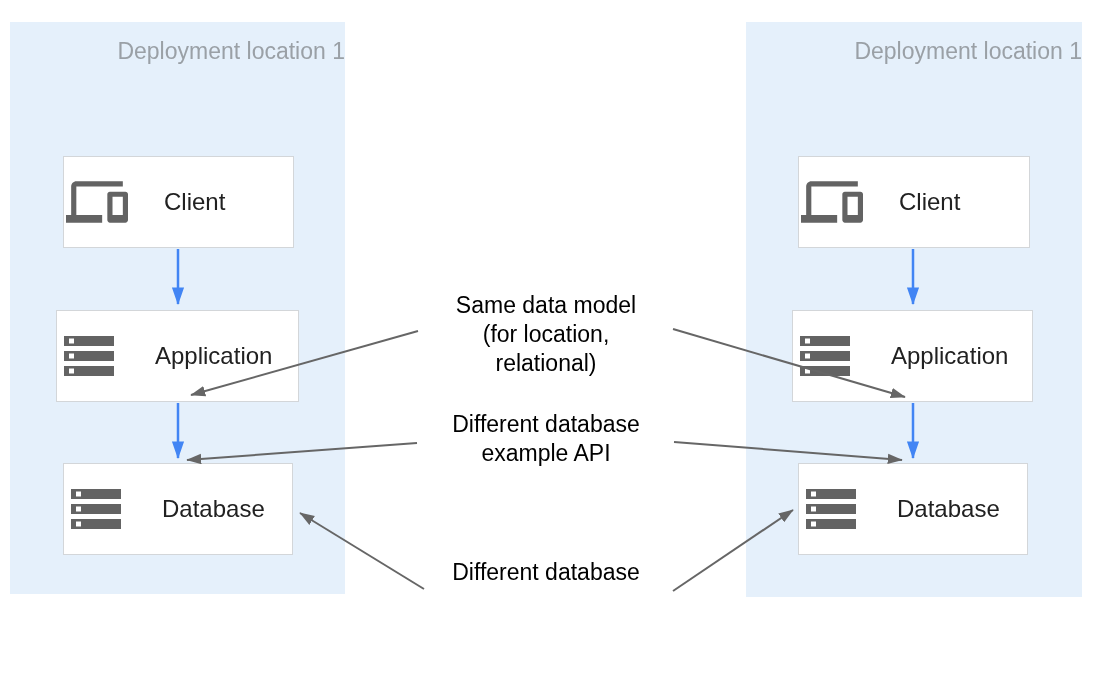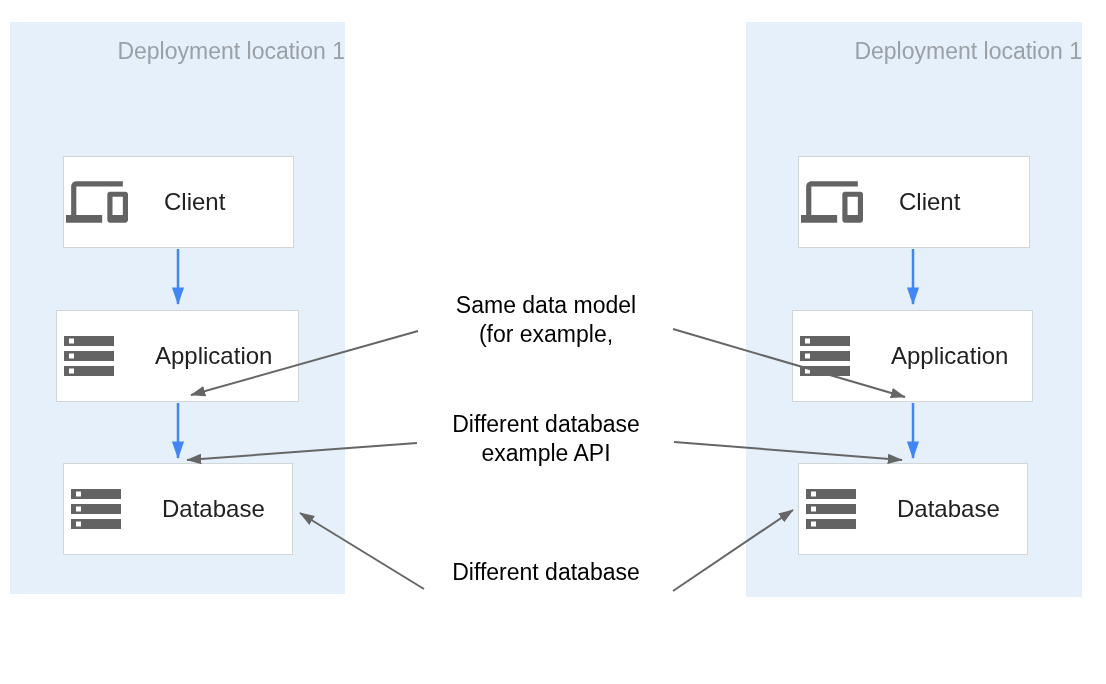--- a/index.html
+++ b/index.html
@@ -133,21 +133,22 @@
         <svg width="60" height="60" viewBox="0 0 24 24" aria-hidden="true">
             <path d="M2 20h20v-4H2v4zm2-3h2v2H4v-2zM2 4v4h20V4H2zm4 3H4V5h2v2zm-4 7h20v-4H2v4zm2-3h2v2H4v-2z"></path>
           </svg>
       </span>
       <span class="node-label">Database</span>
     </div>
   </section>
 
   <div class="annotation" style="left:396px;top:283px;margin-top:8px;">
     <div class="ann-line">Same data model</div>
-    <div class="ann-line">(for example,</div>
+    <div class="ann-line">(for location,</div>
+    <div class="ann-line">relational)</div>
   </div>
 
   <div class="annotation" style="left:396px;top:410px;">
     <div class="ann-line">Different database</div>
     <div class="ann-line">example API</div>
   </div>
 
   <div class="annotation" style="left:396px;top:558px;">
     <div class="ann-line">Different database</div>
   </div>

